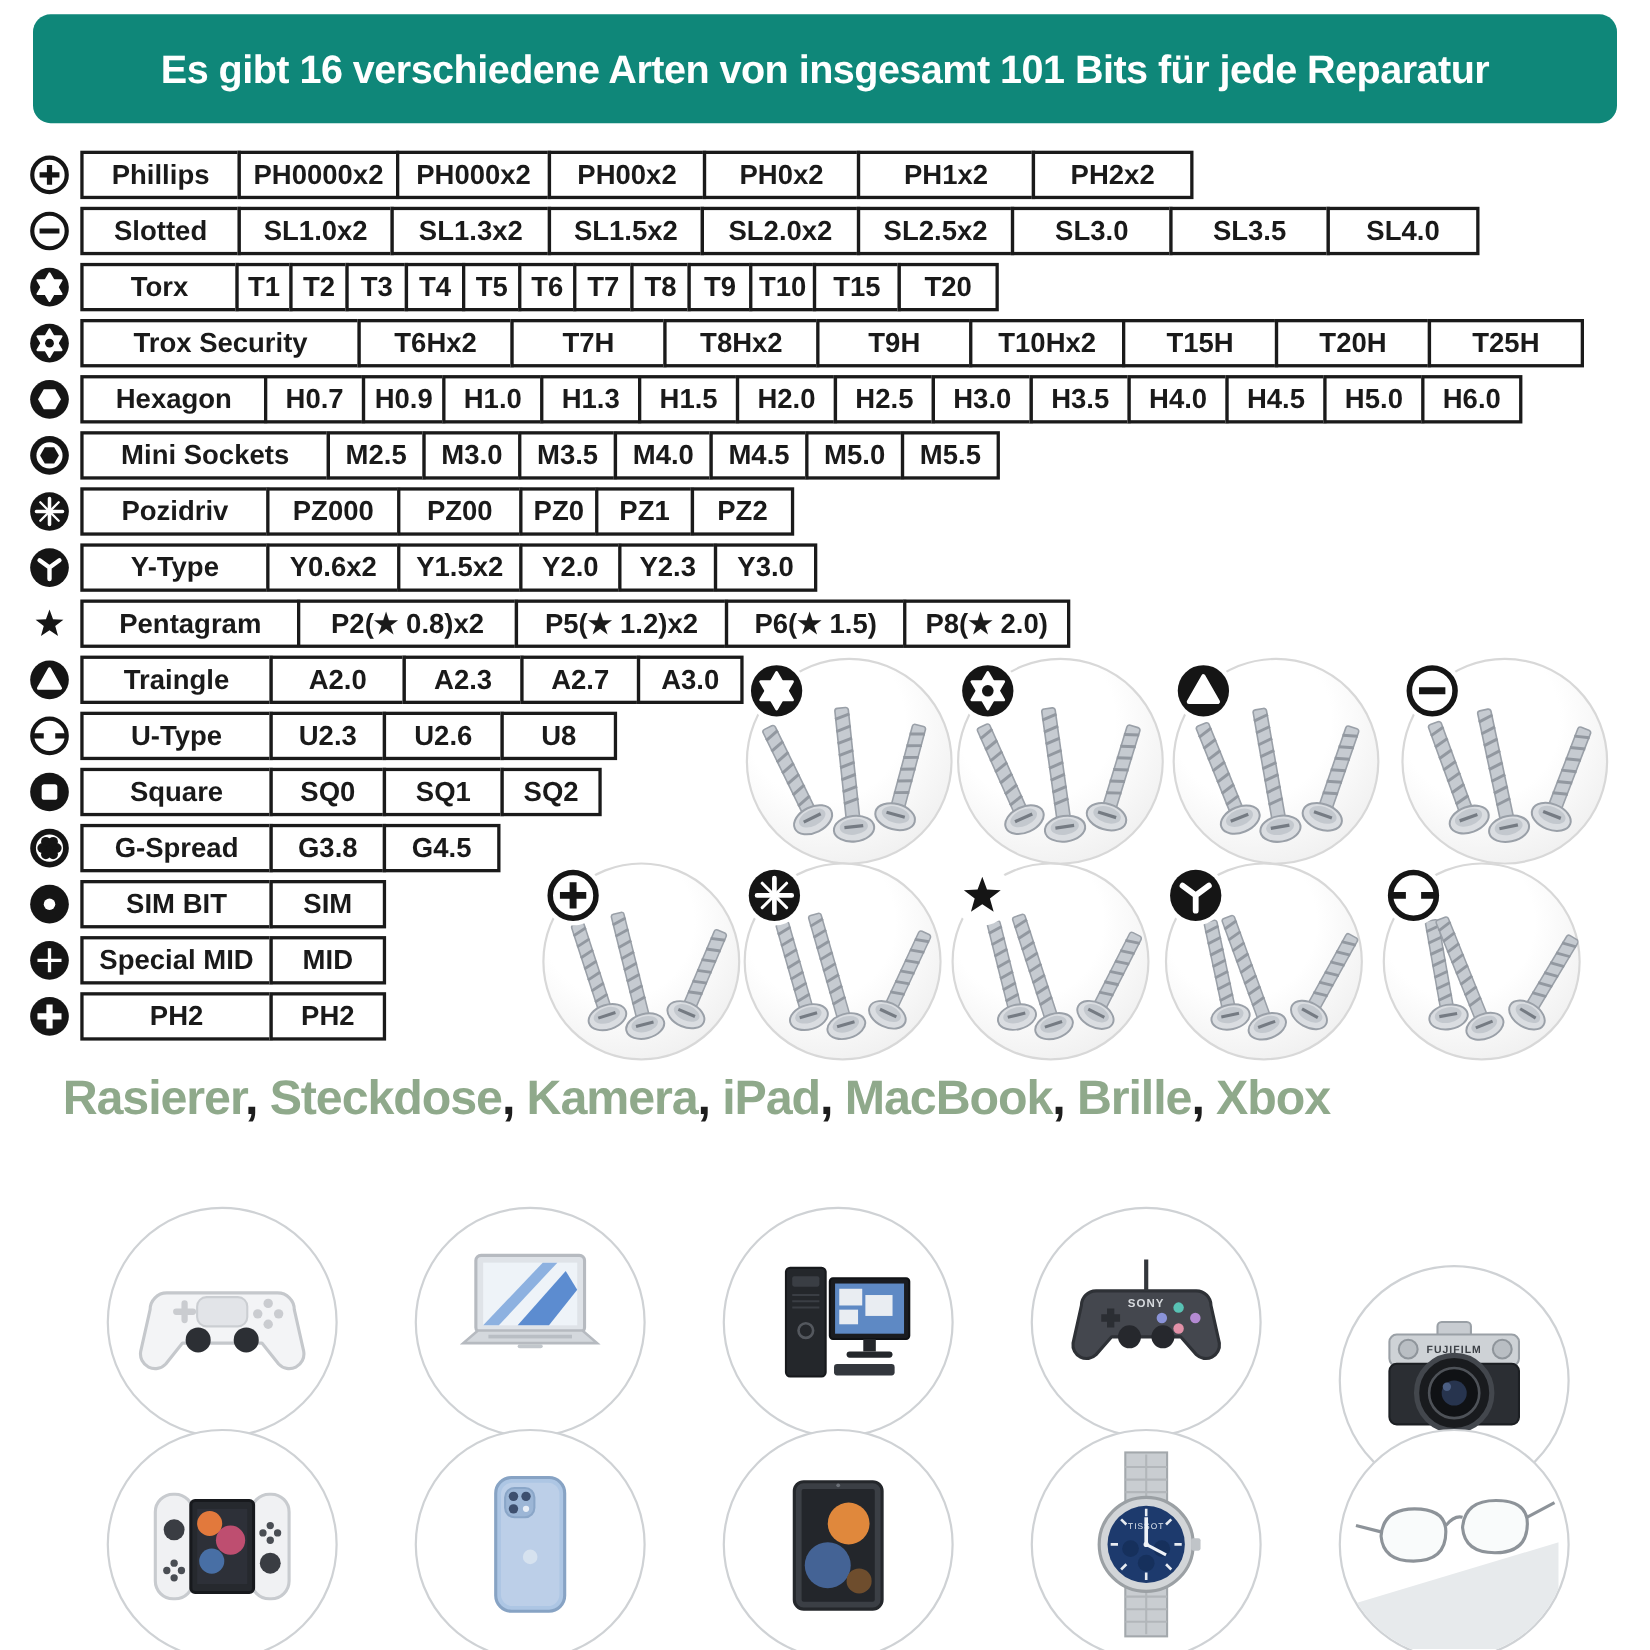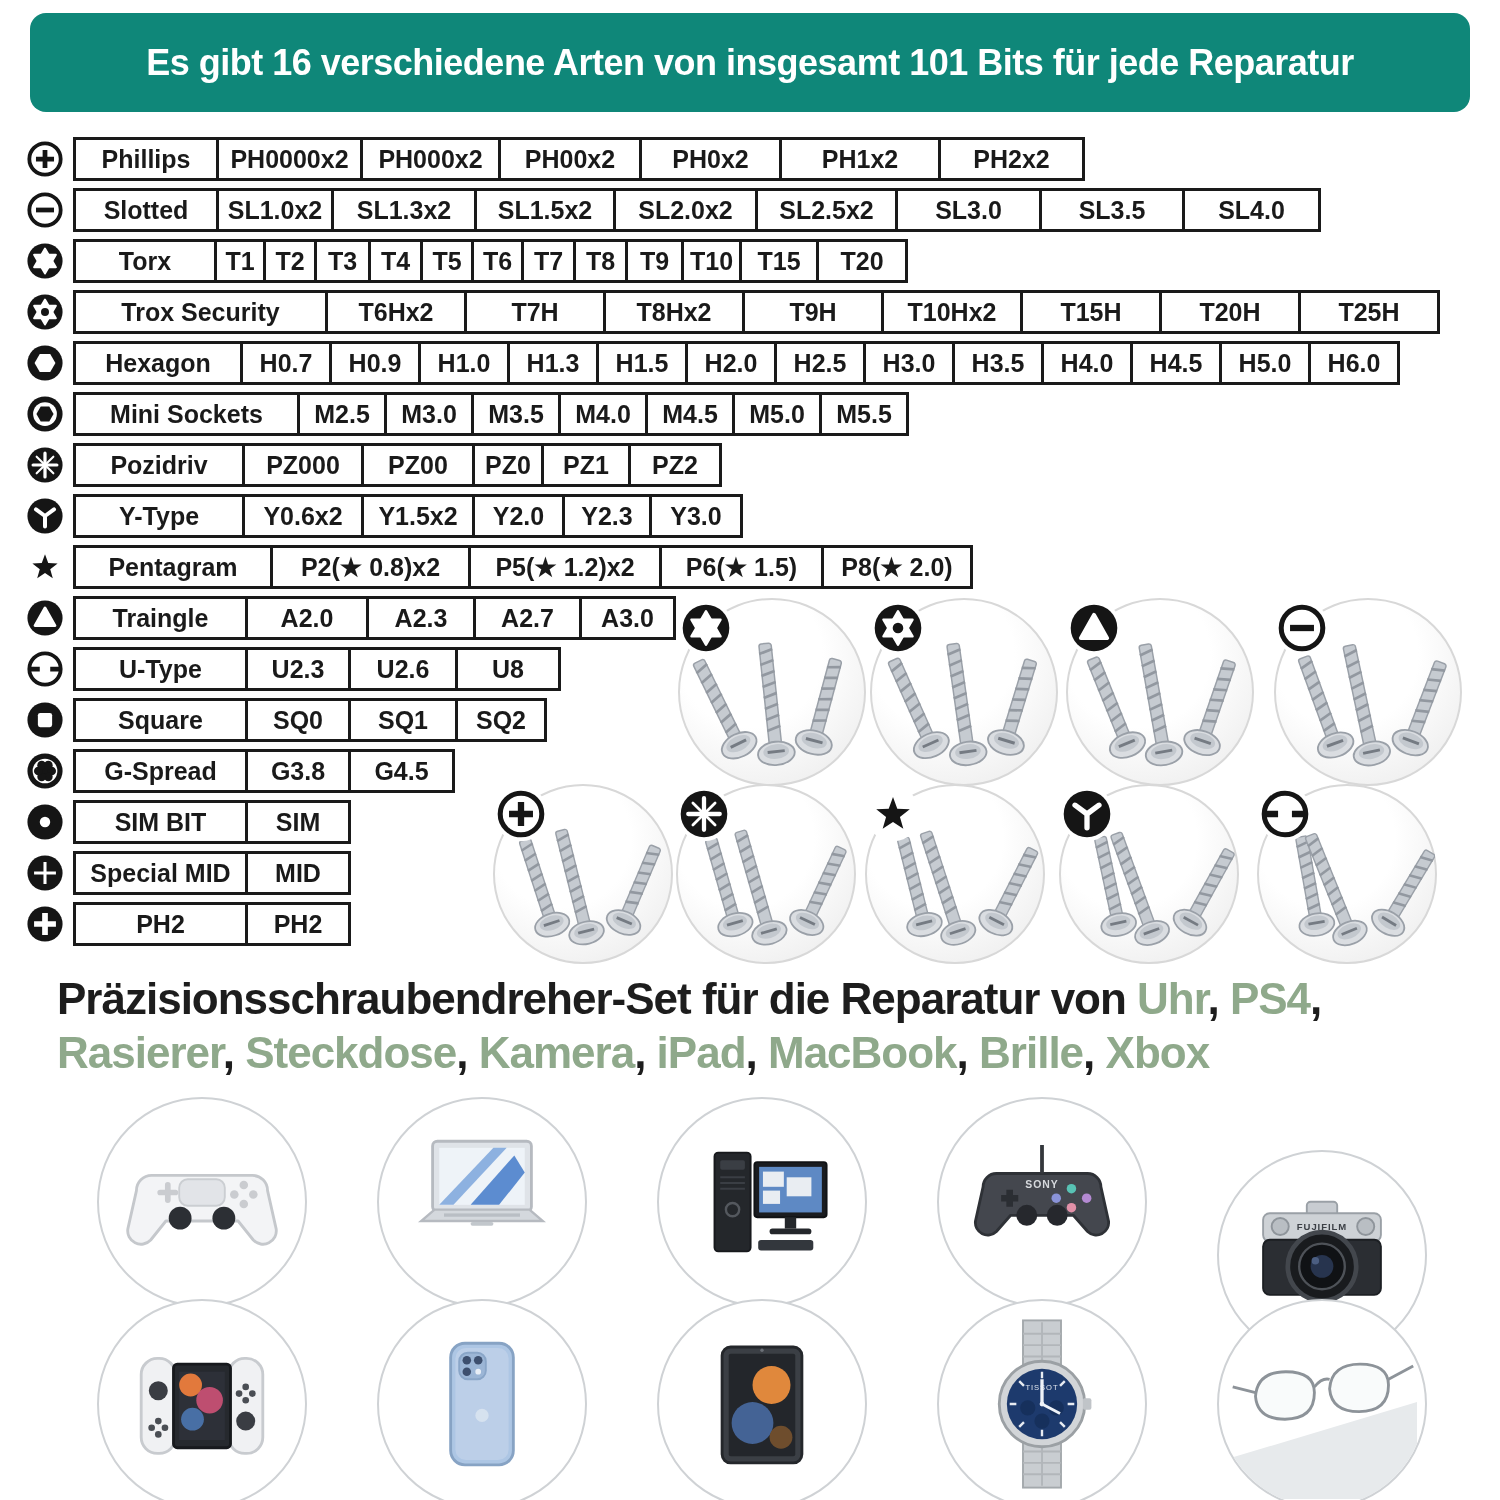--- a/index.html
+++ b/index.html
@@ -56,21 +56,21 @@
       </div>
       <div class="bit-row" style="top:188px">
       <span class="row-icon">
           <svg viewBox="0 0 40 40">
             <circle cx="20" cy="20" r="16.5" fill="#fff" stroke="#151515" stroke-width="4"></circle>
             <path d="M10.5 20 H29.5" stroke="#151515" stroke-width="5"></path>
           </svg>
         </span>
       <div class="cells">
           <div class="cell" style="width:146px">Slotted</div>
-          <div class="cell" style="width:118px">SL1.0x2</div>
+          <div class="cell" style="width:142px">SL1.0x2</div>
           <div class="cell" style="width:146px">SL1.3x2</div>
           <div class="cell" style="width:142px">SL1.5x2</div>
           <div class="cell" style="width:145px">SL2.0x2</div>
           <div class="cell" style="width:143px">SL2.5x2</div>
           <div class="cell" style="width:147px">SL3.0</div>
           <div class="cell" style="width:146px">SL3.5</div>
           <div class="cell" style="width:139px">SL4.0</div>
         </div>
       </div>
       <div class="bit-row" style="top:239px">
@@ -125,21 +125,21 @@
       <div class="bit-row" style="top:341px">
       <span class="row-icon">
           <svg viewBox="0 0 40 40">
             <circle cx="20" cy="20" r="18.5" fill="#151515"></circle>
             <polygon points="31,20 25.5,29.5 14.5,29.5 9,20 14.5,10.5 25.5,10.5" fill="#fff"></polygon>
           </svg>
         </span>
       <div class="cells">
           <div class="cell" style="width:170px">Hexagon</div>
           <div class="cell" style="width:92px">H0.7</div>
-          <div class="cell" style="width:92px">H0.9</div>
+          <div class="cell" style="width:76px">H0.9</div>
           <div class="cell" style="width:92px">H1.0</div>
           <div class="cell" style="width:92px">H1.3</div>
           <div class="cell" style="width:92px">H1.5</div>
           <div class="cell" style="width:92px">H2.0</div>
           <div class="cell" style="width:92px">H2.5</div>
           <div class="cell" style="width:92px">H3.0</div>
           <div class="cell" style="width:92px">H3.5</div>
           <div class="cell" style="width:92px">H4.0</div>
           <div class="cell" style="width:92px">H4.5</div>
           <div class="cell" style="width:92px">H5.0</div>
@@ -793,21 +793,20 @@
             <circle cx="20" cy="20" r="19.5" fill="#fff"></circle>
   <g transform="translate(20,20) scale(0.9) translate(-20,-20)">
               <circle cx="20" cy="20" r="16.5" fill="#fff" stroke="#151515" stroke-width="4"></circle>
               <path d="M4.5 20 H14.5 M25.5 20 H35.5" stroke="#151515" stroke-width="5"></path>
             </g>
           </svg>
         </span>
       </div>
     </div>
   <div class="headline" id="headline">
-      <div><span style="color:#1d1d1d">Präzisionsschraubendreher-Set für die Reparatur von </span><span style="color:#8fa98b">Uhr</span><span style="color:#1d1d1d">, </span><span style="color:#8fa98b">PS4</span><span style="color:#1d1d1d">,</span></div>
       <div><span style="color:#8fa98b">Rasierer</span><span style="color:#1d1d1d">, </span><span style="color:#8fa98b">Steckdose</span><span style="color:#1d1d1d">, </span><span style="color:#8fa98b">Kamera</span><span style="color:#1d1d1d">, </span><span style="color:#8fa98b">iPad</span><span style="color:#1d1d1d">, </span><span style="color:#8fa98b">MacBook</span><span style="color:#1d1d1d">, </span><span style="color:#8fa98b">Brille</span><span style="color:#1d1d1d">, </span><span style="color:#8fa98b">Xbox</span></div>
     </div>
   <div id="product-photos">
       <div class="product-circle" style="left:97px;top:1097px">
         <svg viewBox="0 0 200 200">
     <path d="M47,72 h106 a16,16 0 0 1 16,16 l9,40 a14,14 0 0 1 -24,12 l-16,-20 h-76 l-16,20 a14,14 0 0 1 -24,-12 l9,-40 a16,16 0 0 1 16,-16 z" fill="#f3f4f6" stroke="#c5c8cc" stroke-width="3" stroke-linejoin="round"></path>
     <rect x="76" y="76" width="48" height="28" rx="9" fill="#e2e4e8" stroke="#cbced2" stroke-width="2"></rect>
     <circle cx="77" cy="117" r="12" fill="#2c2f34"></circle>
           <circle cx="123" cy="117" r="12" fill="#2c2f34"></circle>
     <path d="M56,90 h16 M64,82 v16" stroke="#caccd0" stroke-width="6" stroke-linecap="round"></path>

